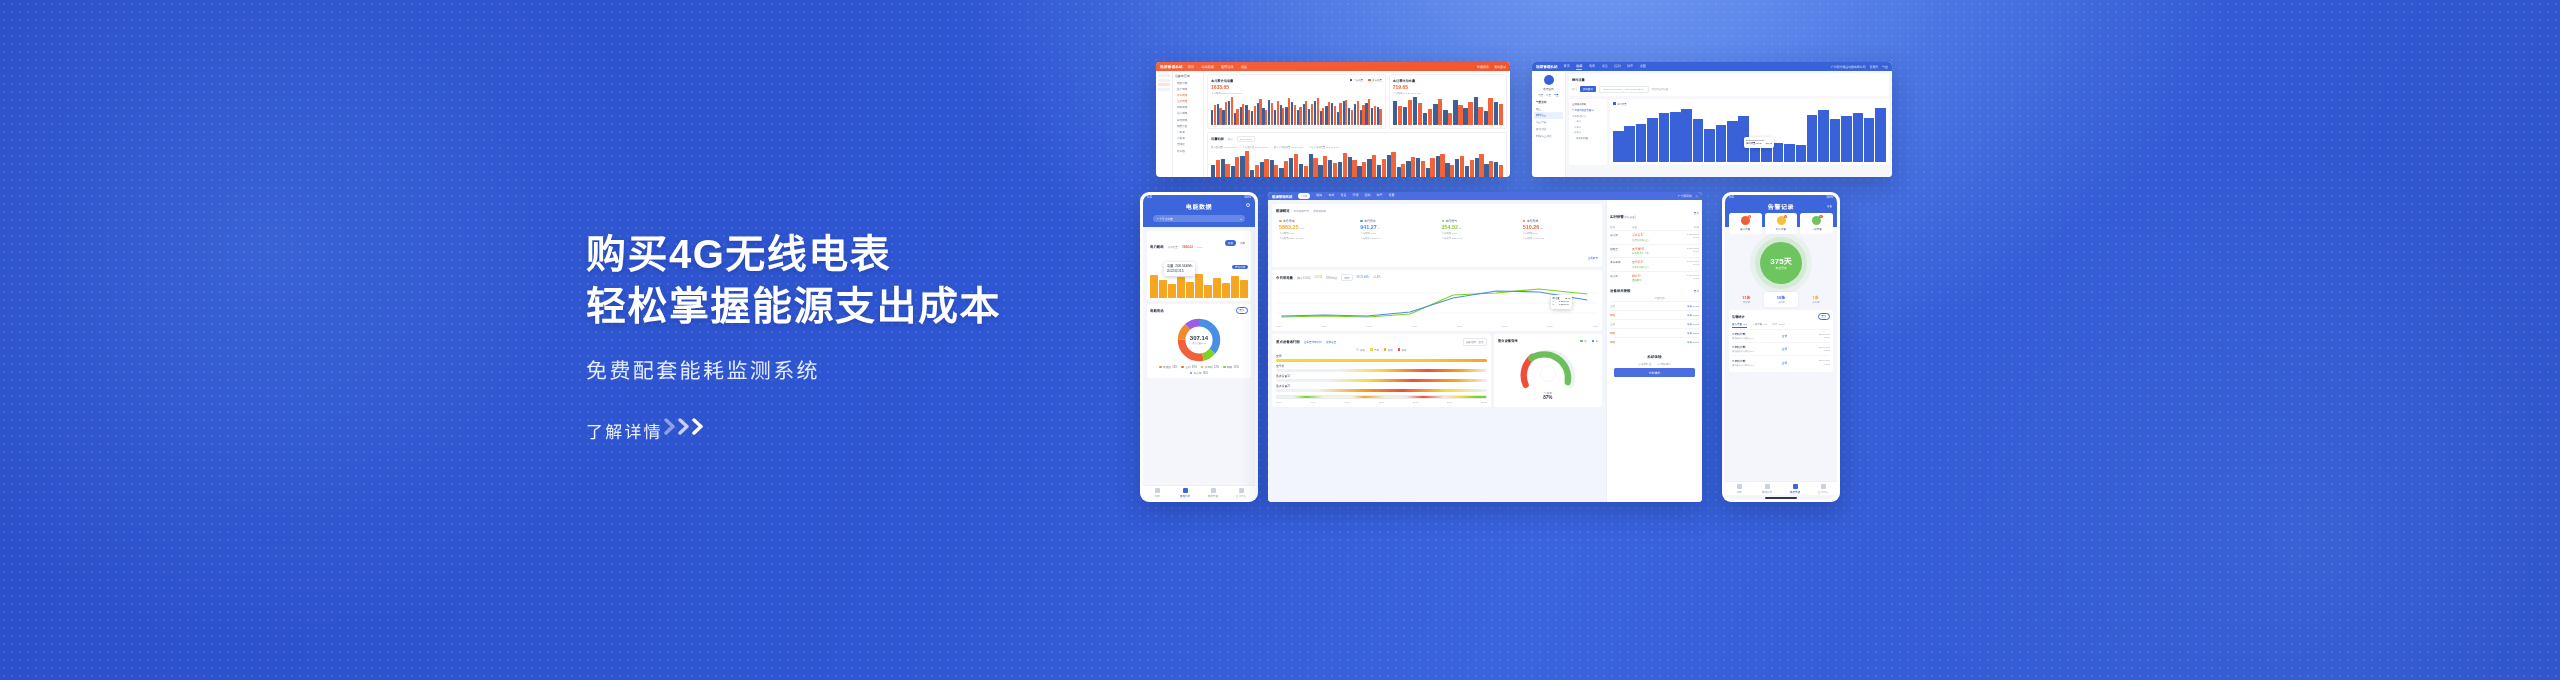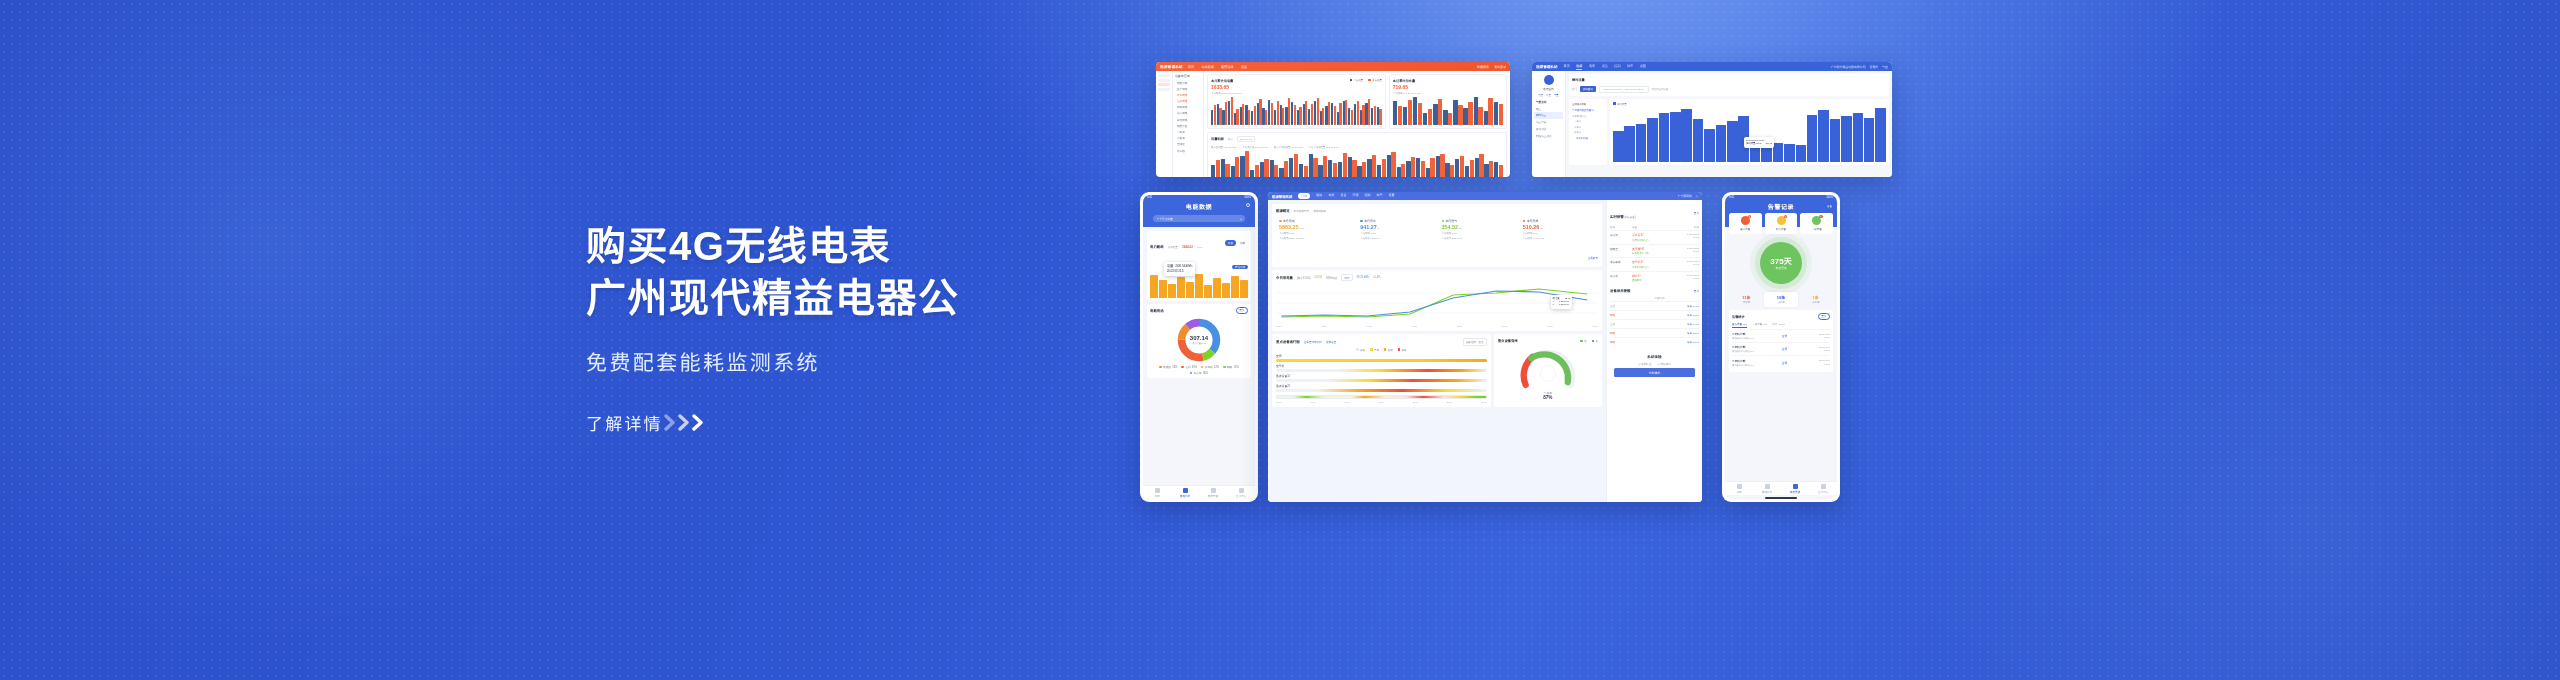--- a/index.html
+++ b/index.html
@@ -26,30 +26,30 @@
   .bg-glow-l {
     position:absolute; left:-180px; top:-160px; width:900px; height:820px;
     background:radial-gradient(circle at 50% 50%, rgba(90,140,240,.30), rgba(47,85,207,0) 65%);
   }
   .bg-glow-r {
     position:absolute; right:-200px; bottom:-240px; width:900px; height:760px;
     background:radial-gradient(circle at 50% 50%, rgba(86,132,234,.26), rgba(47,85,207,0) 66%);
   }
 
   
-  .copy { position:absolute; left:586px; top:220px; width:640px; }
+  .copy { position:absolute; left:586px; top:228px; width:640px; }
   .headline {
     color:#fff; font-size:40px; font-weight:bold; line-height:1.30;
     letter-spacing:1.5px; text-shadow:0 2px 5px rgba(16,40,110,.30);
   }
   .headline div { white-space:nowrap; }
   .subline {
     margin-top:22px; color:#e4ecff; font-size:21px; letter-spacing:2.4px; font-weight:normal;
   }
-  .cta { margin-top:34px; display:flex; align-items:center; gap:1px; cursor:pointer; }
+  .cta { margin-top:34px; display:flex; align-items:flex-start; gap:1px; cursor:pointer; }
   .cta-text { color:#eaf1ff; font-size:17px; letter-spacing:2.2px; }
   .chevs { display:flex; align-items:center; gap:1px; }
   .chev { width:13px; height:17px; }
   .chev svg { width:100%; height:100%; display:block; }
 
   
   .cluster { position:absolute; left:1140px; top:62px; width:1320px; height:560px; }
   .shot {
     position:absolute; background:#fff; border-radius:4px;
     box-shadow:0 9px 26px rgba(12,34,96,.30); overflow:hidden;
@@ -214,21 +214,21 @@
 <div class="bg">
   <div class="bg-base"></div>
   <div class="bg-glow-l"></div>
   <div class="bg-glow-r"></div>
   <div class="bg-dots"></div>
 </div>
 
 <div class="copy">
   <div class="headline">
     <div>购买4G无线电表</div>
-    <div>广州现代精益电器公</div>
+    <div>轻松掌握能源支出成本</div>
   </div>
   <div class="subline">免费配套能耗监测系统</div>
   <div class="cta">
     <span class="cta-text">了解详情</span>
     <span class="chevs">
       <span class="chev">
         <svg viewBox="0 0 13 17">
             <path d="M2 2 L9 8.5 L2 15" fill="none" stroke="#ffffff" stroke-opacity=".45" stroke-width="3.4" stroke-linecap="round" stroke-linejoin="round"></path>
           </svg>
       </span>

